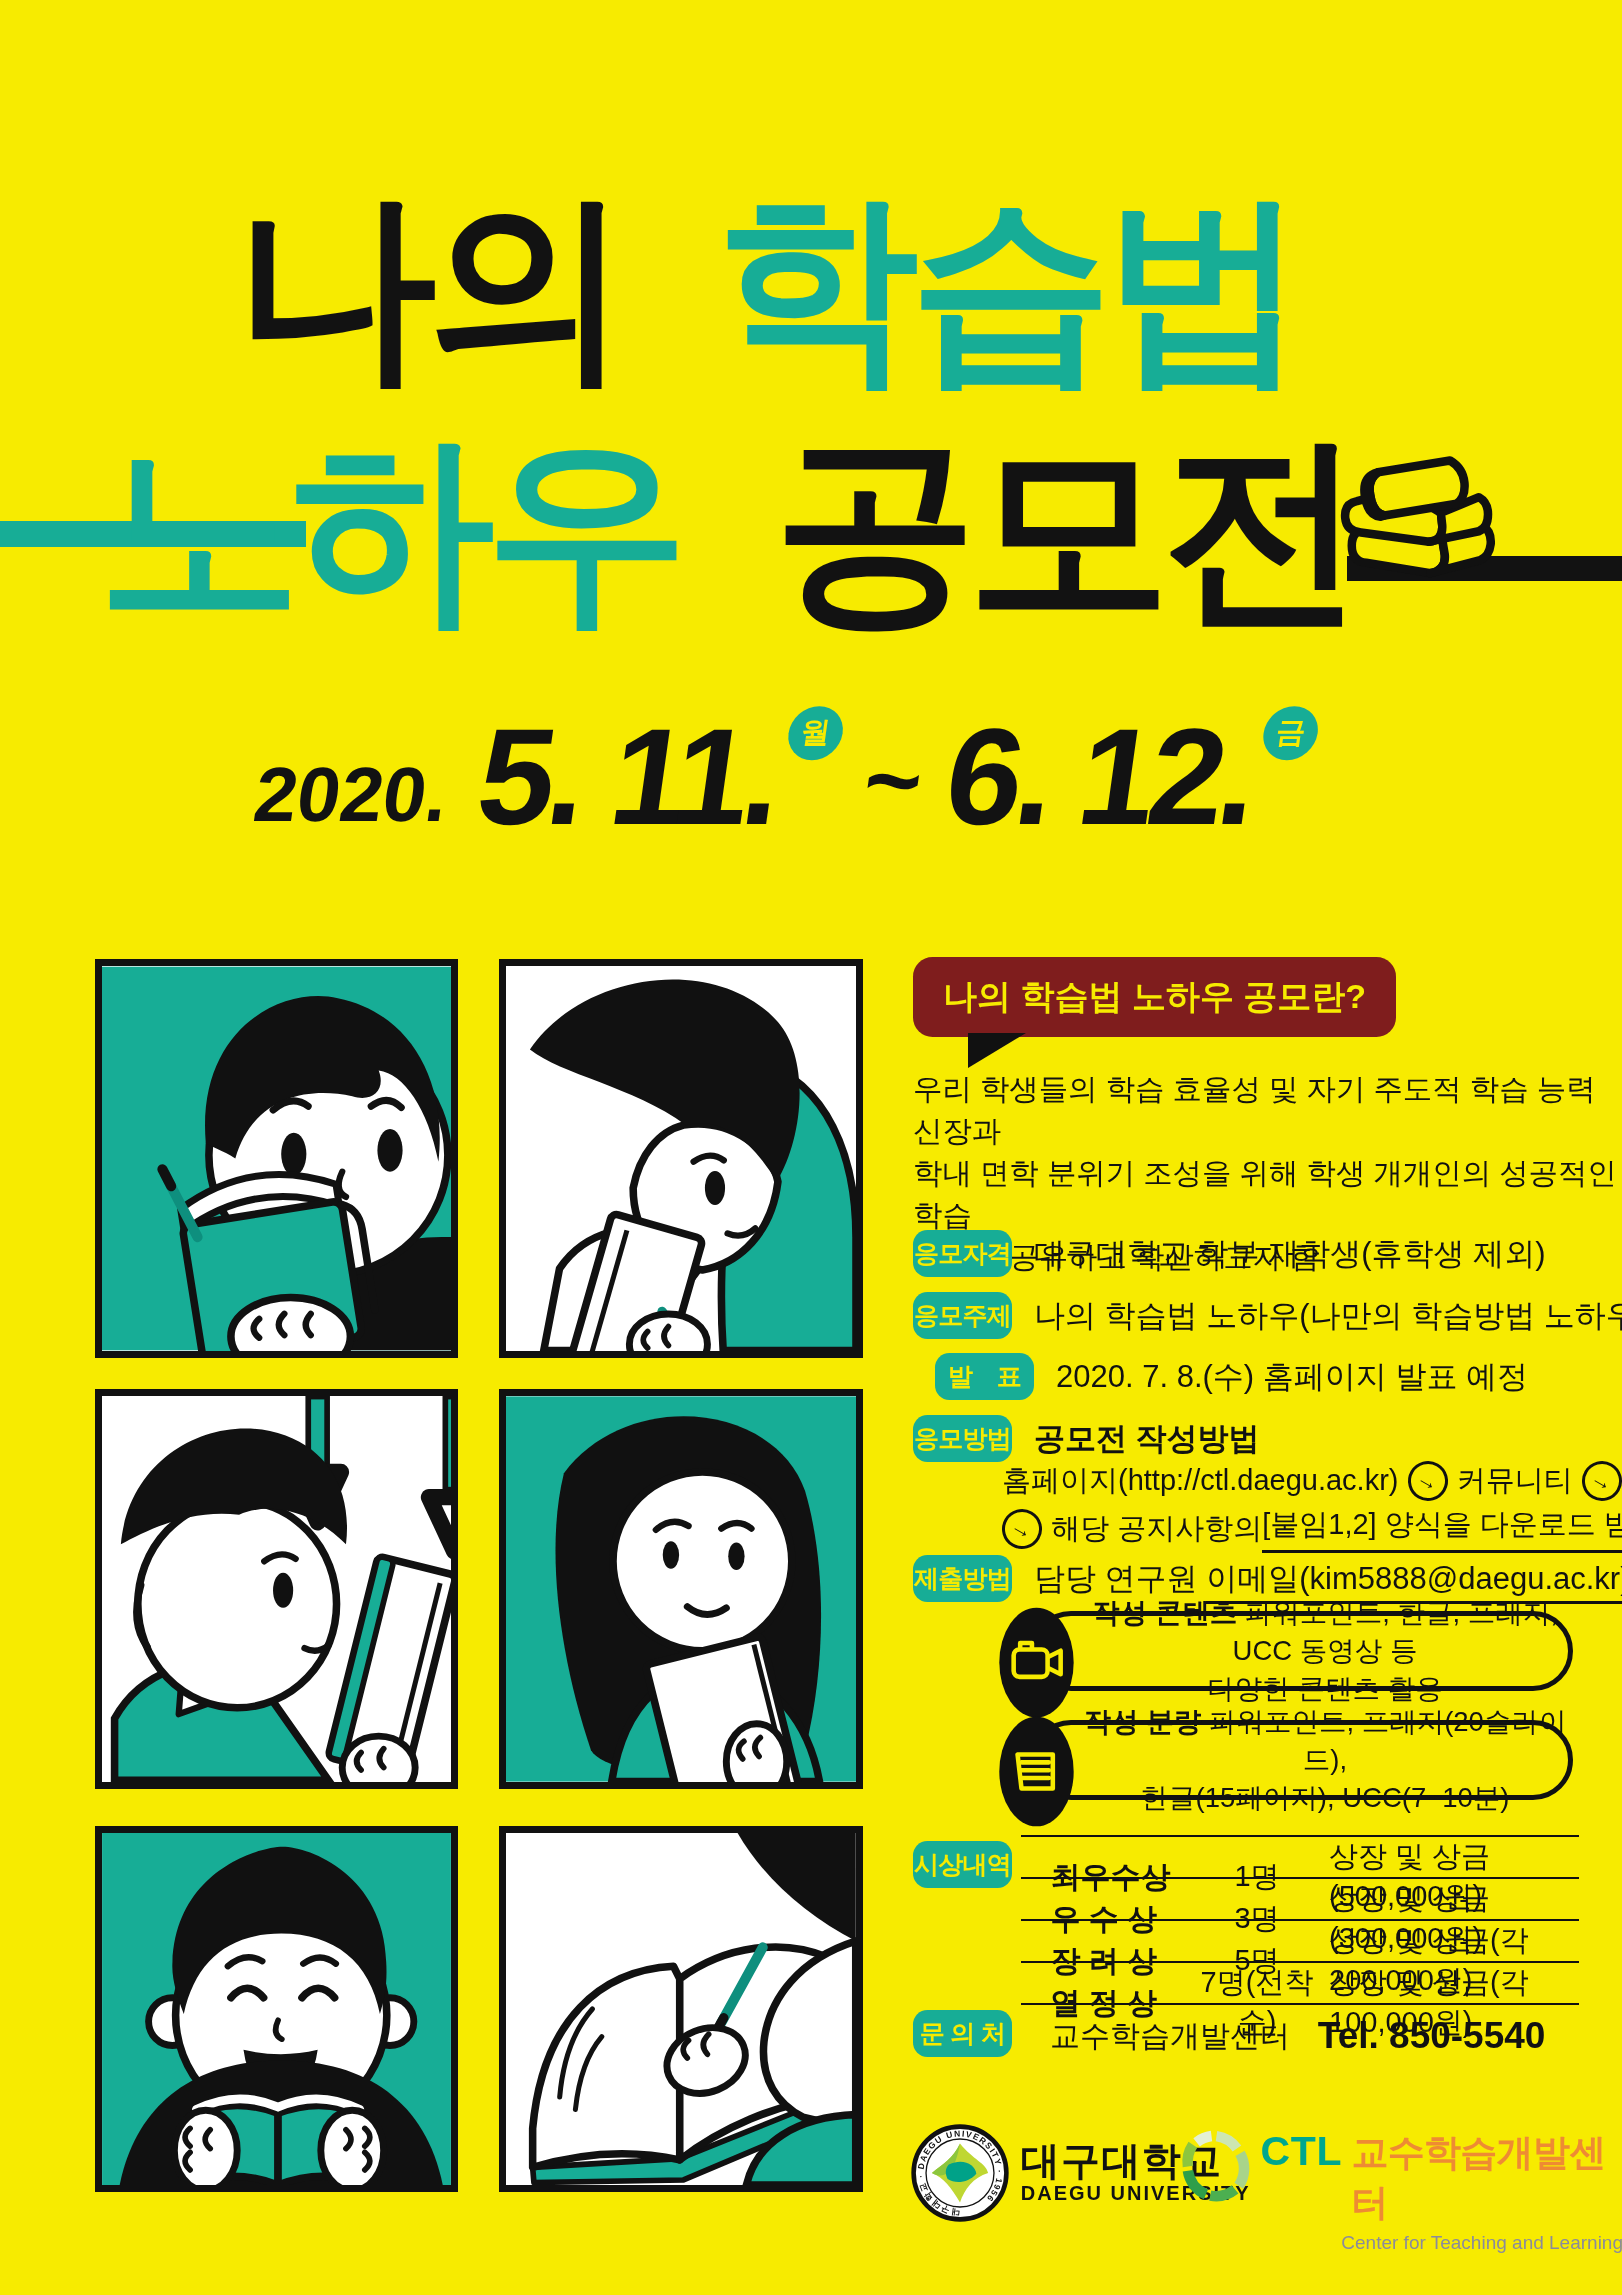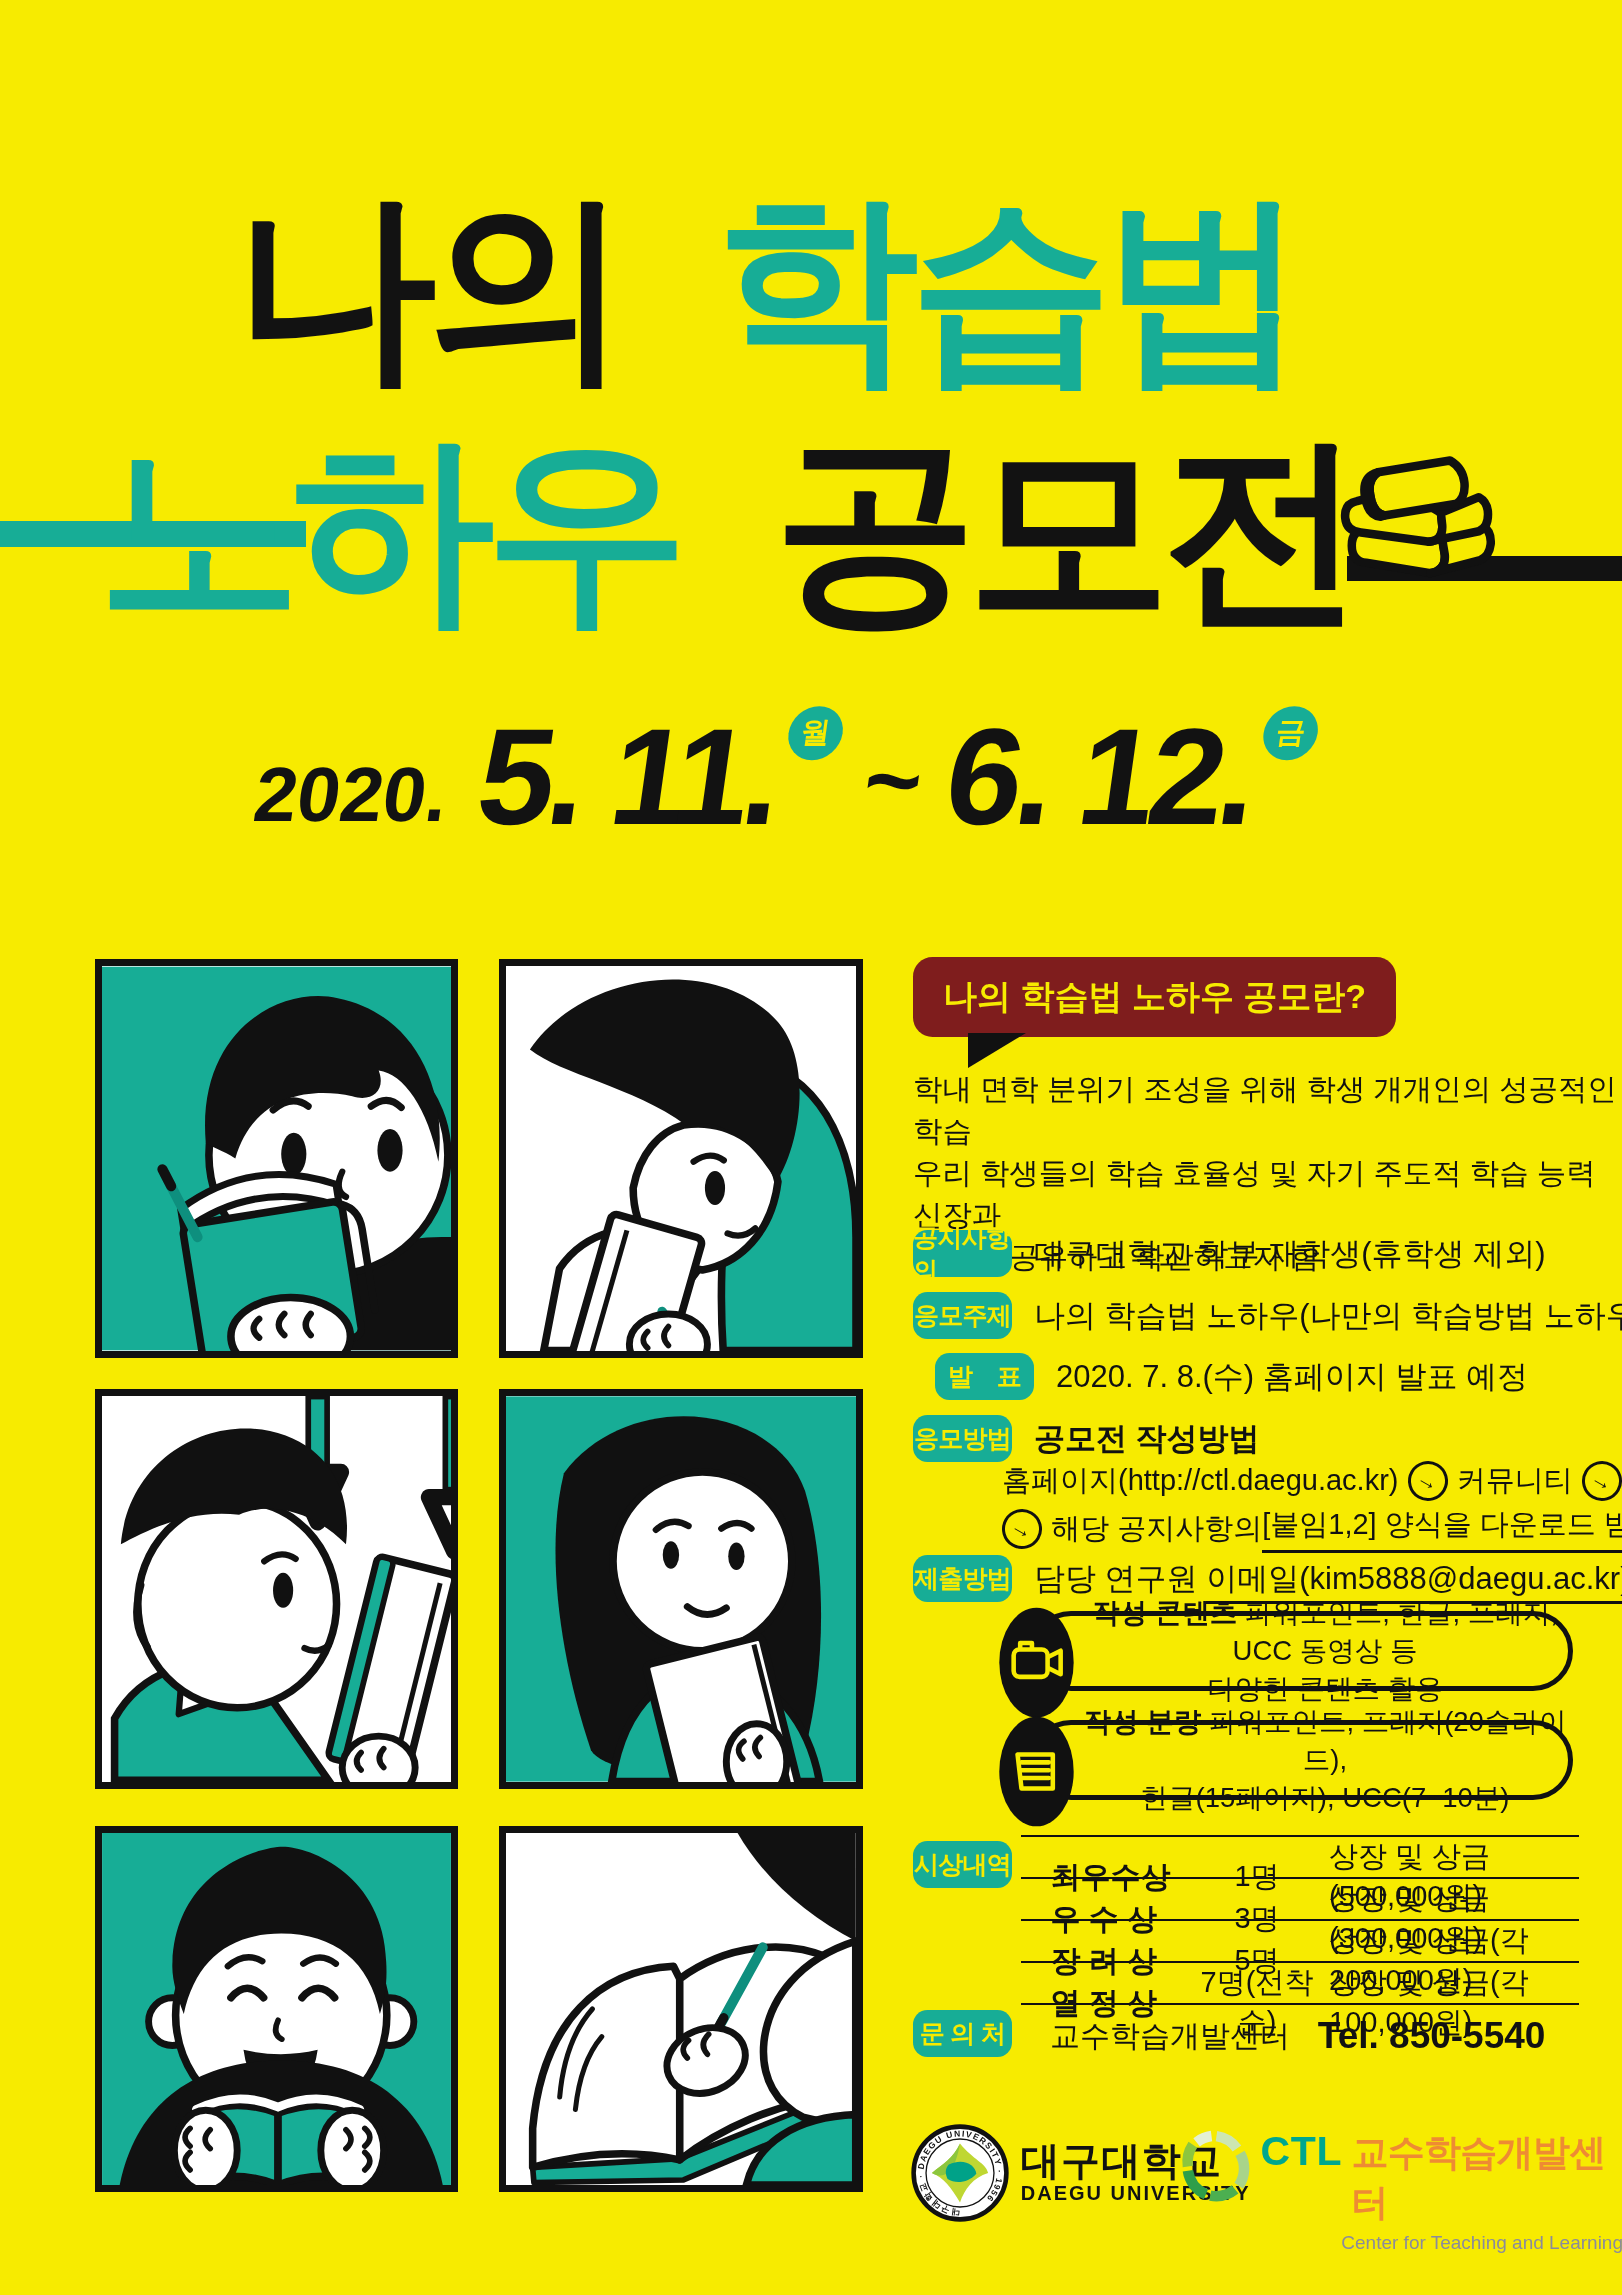--- a/index.html
+++ b/index.html
@@ -261,27 +261,27 @@
   <path d="M382,560 C398,492 462,452 556,448 L556,560 Z" fill="#17AD96" stroke="#111" stroke-width="12"></path>
 </svg>
 </div>
 
 <div class="bubble">
   <span>나의 학습법 노하우 공모란?</span>
   <div class="bubble-tail"></div>
 </div>
 
 <div class="intro">
+  <div>우리 학생들의 학습 효율성 및 자기 주도적 학습 능력 신장과</div>
   <div>학내 면학 분위기 조성을 위해 학생 개개인의 성공적인 학습</div>
-  <div>우리 학생들의 학습 효율성 및 자기 주도적 학습 능력 신장과</div>
   <div>방법을 공유하고 확산하고자 함</div>
 </div>
 
 <div class="info-row" style="top:1230px;">
-  <span class="badge">공지사항의</span>
+  <span class="badge">응모자격</span>
   <span class="row-text">대구대학교 학부 재학생(휴학생 제외)</span>
 </div>
 <div class="info-row" style="top:1292px;">
   <span class="badge">응모주제</span>
   <span class="row-text">나의 학습법 노하우(나만의 학습방법 노하우 공유)</span>
 </div>
 <div class="info-row" style="top:1353px;padding-left:22px;">
   <span class="badge">발　표</span>
   <span class="row-text">2020. 7. 8.(수) 홈페이지 발표 예정</span>
 </div>

